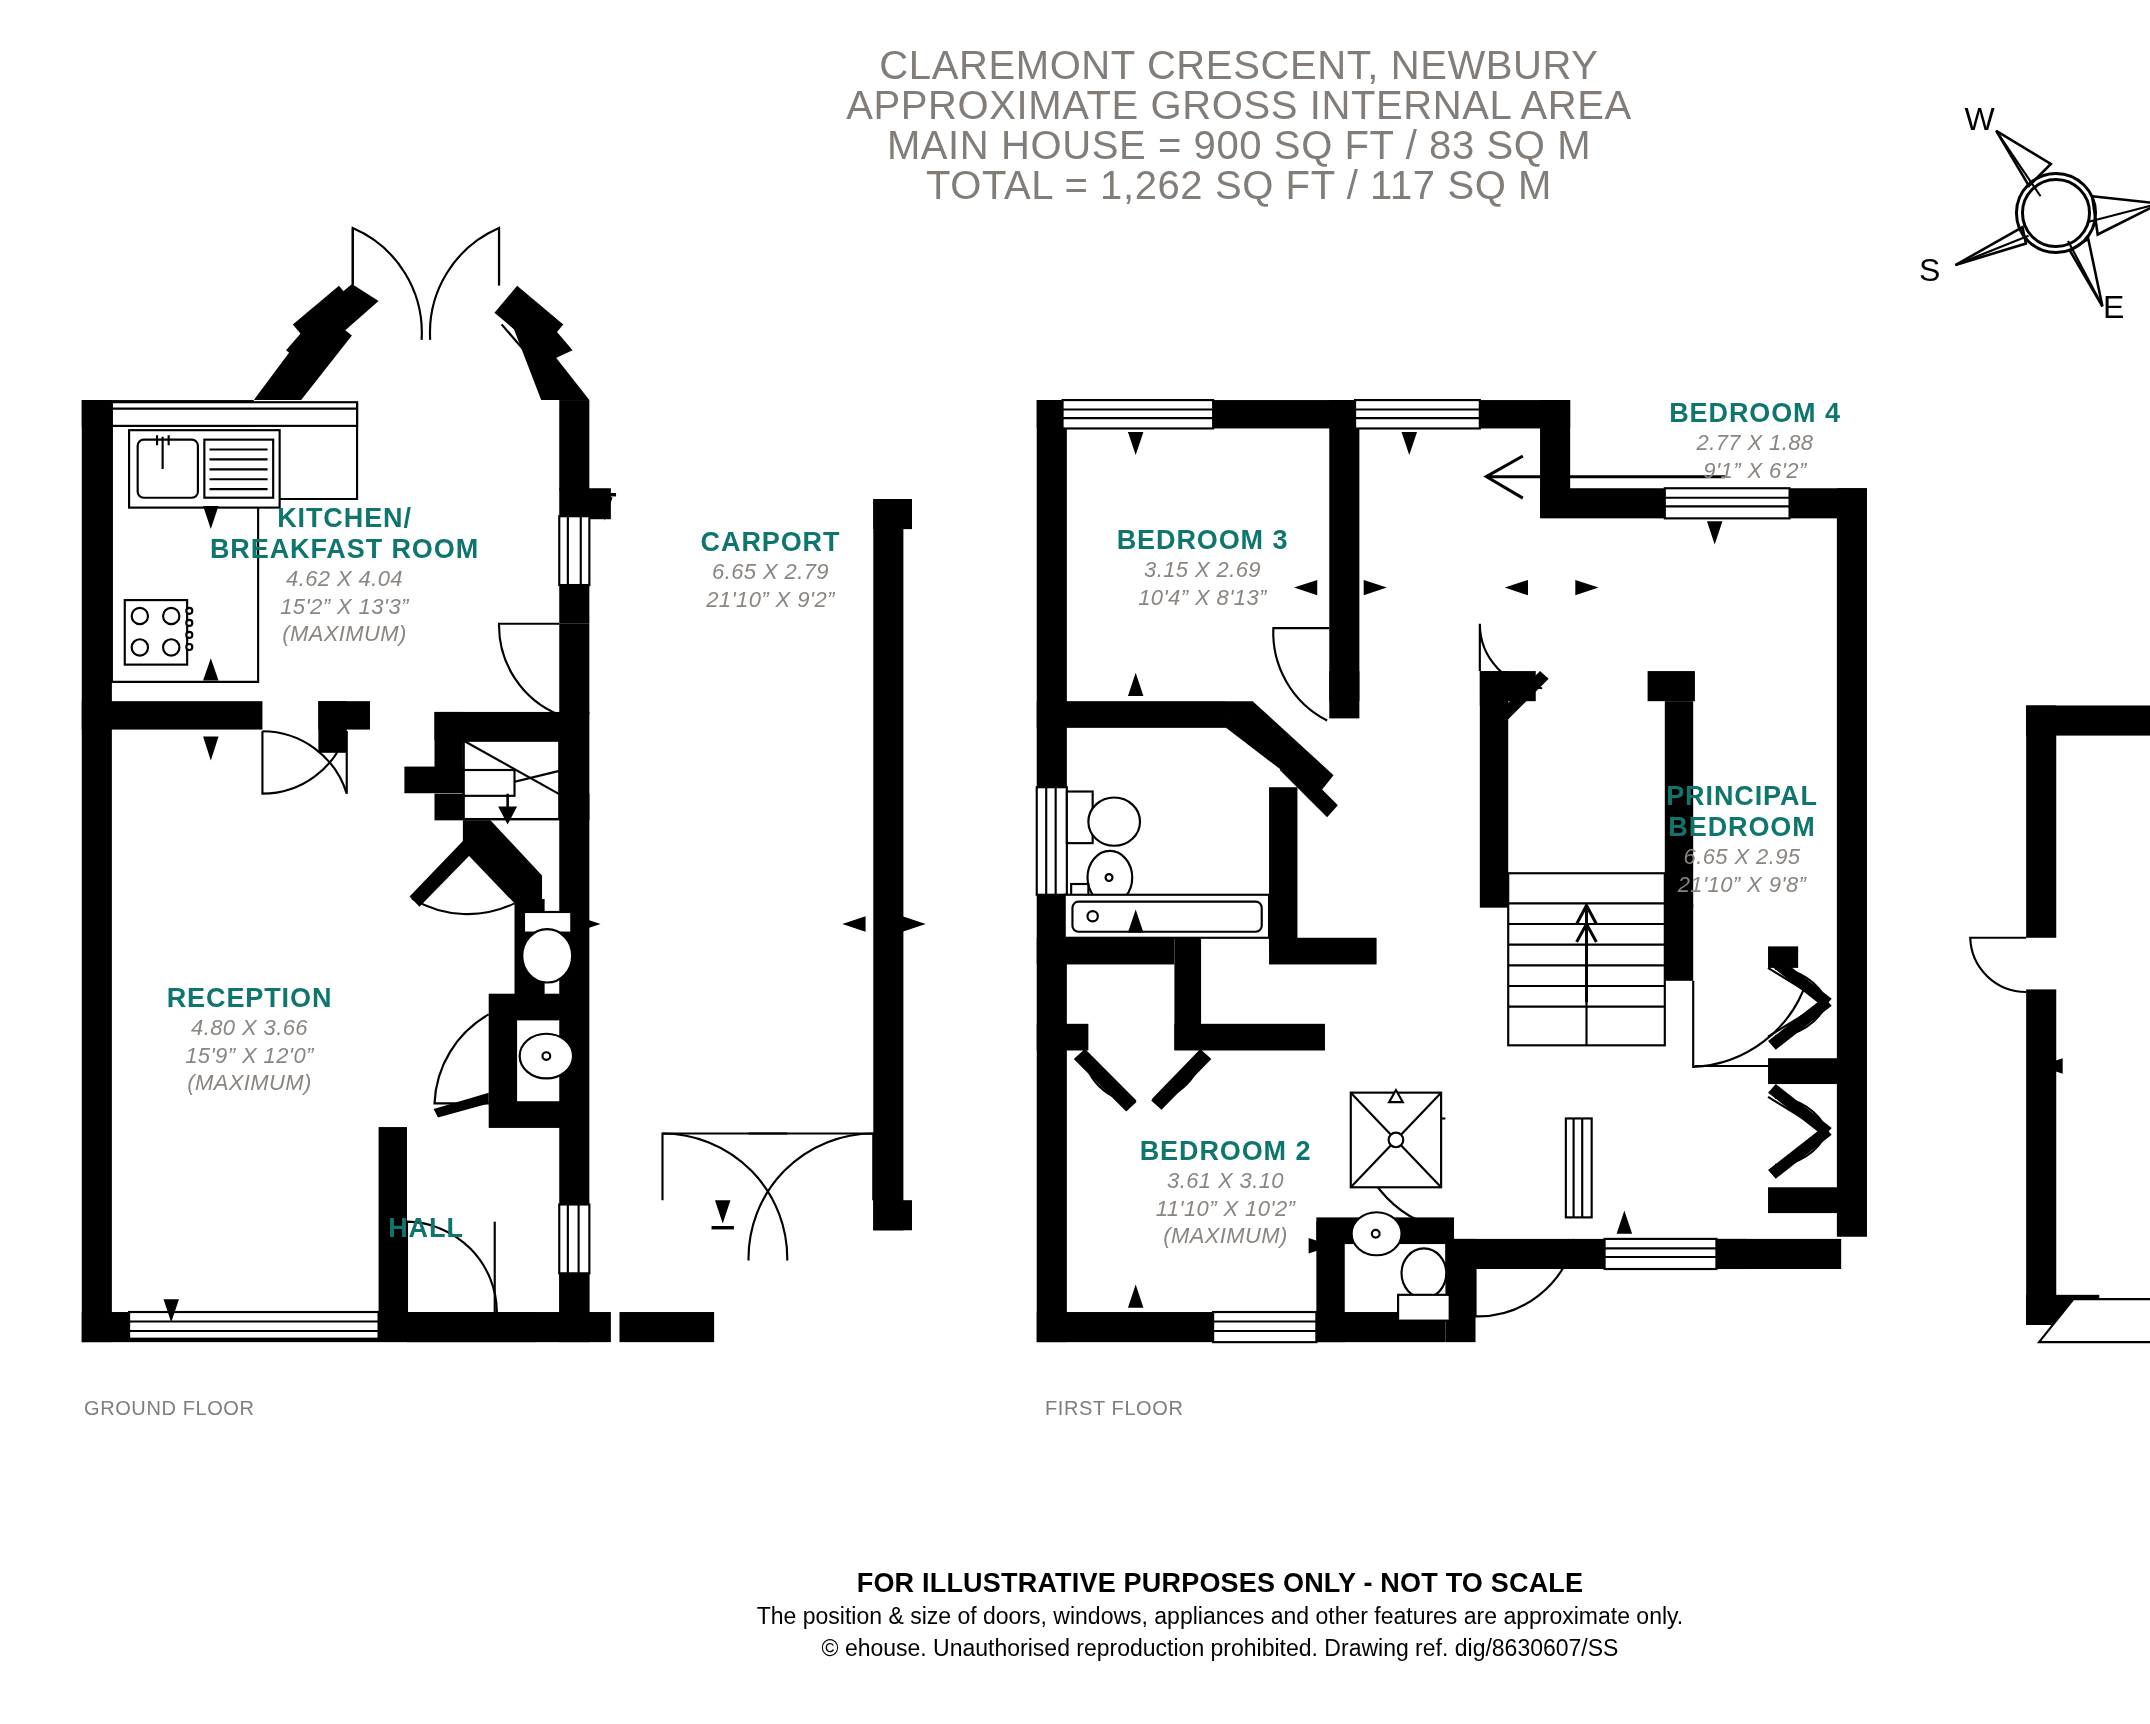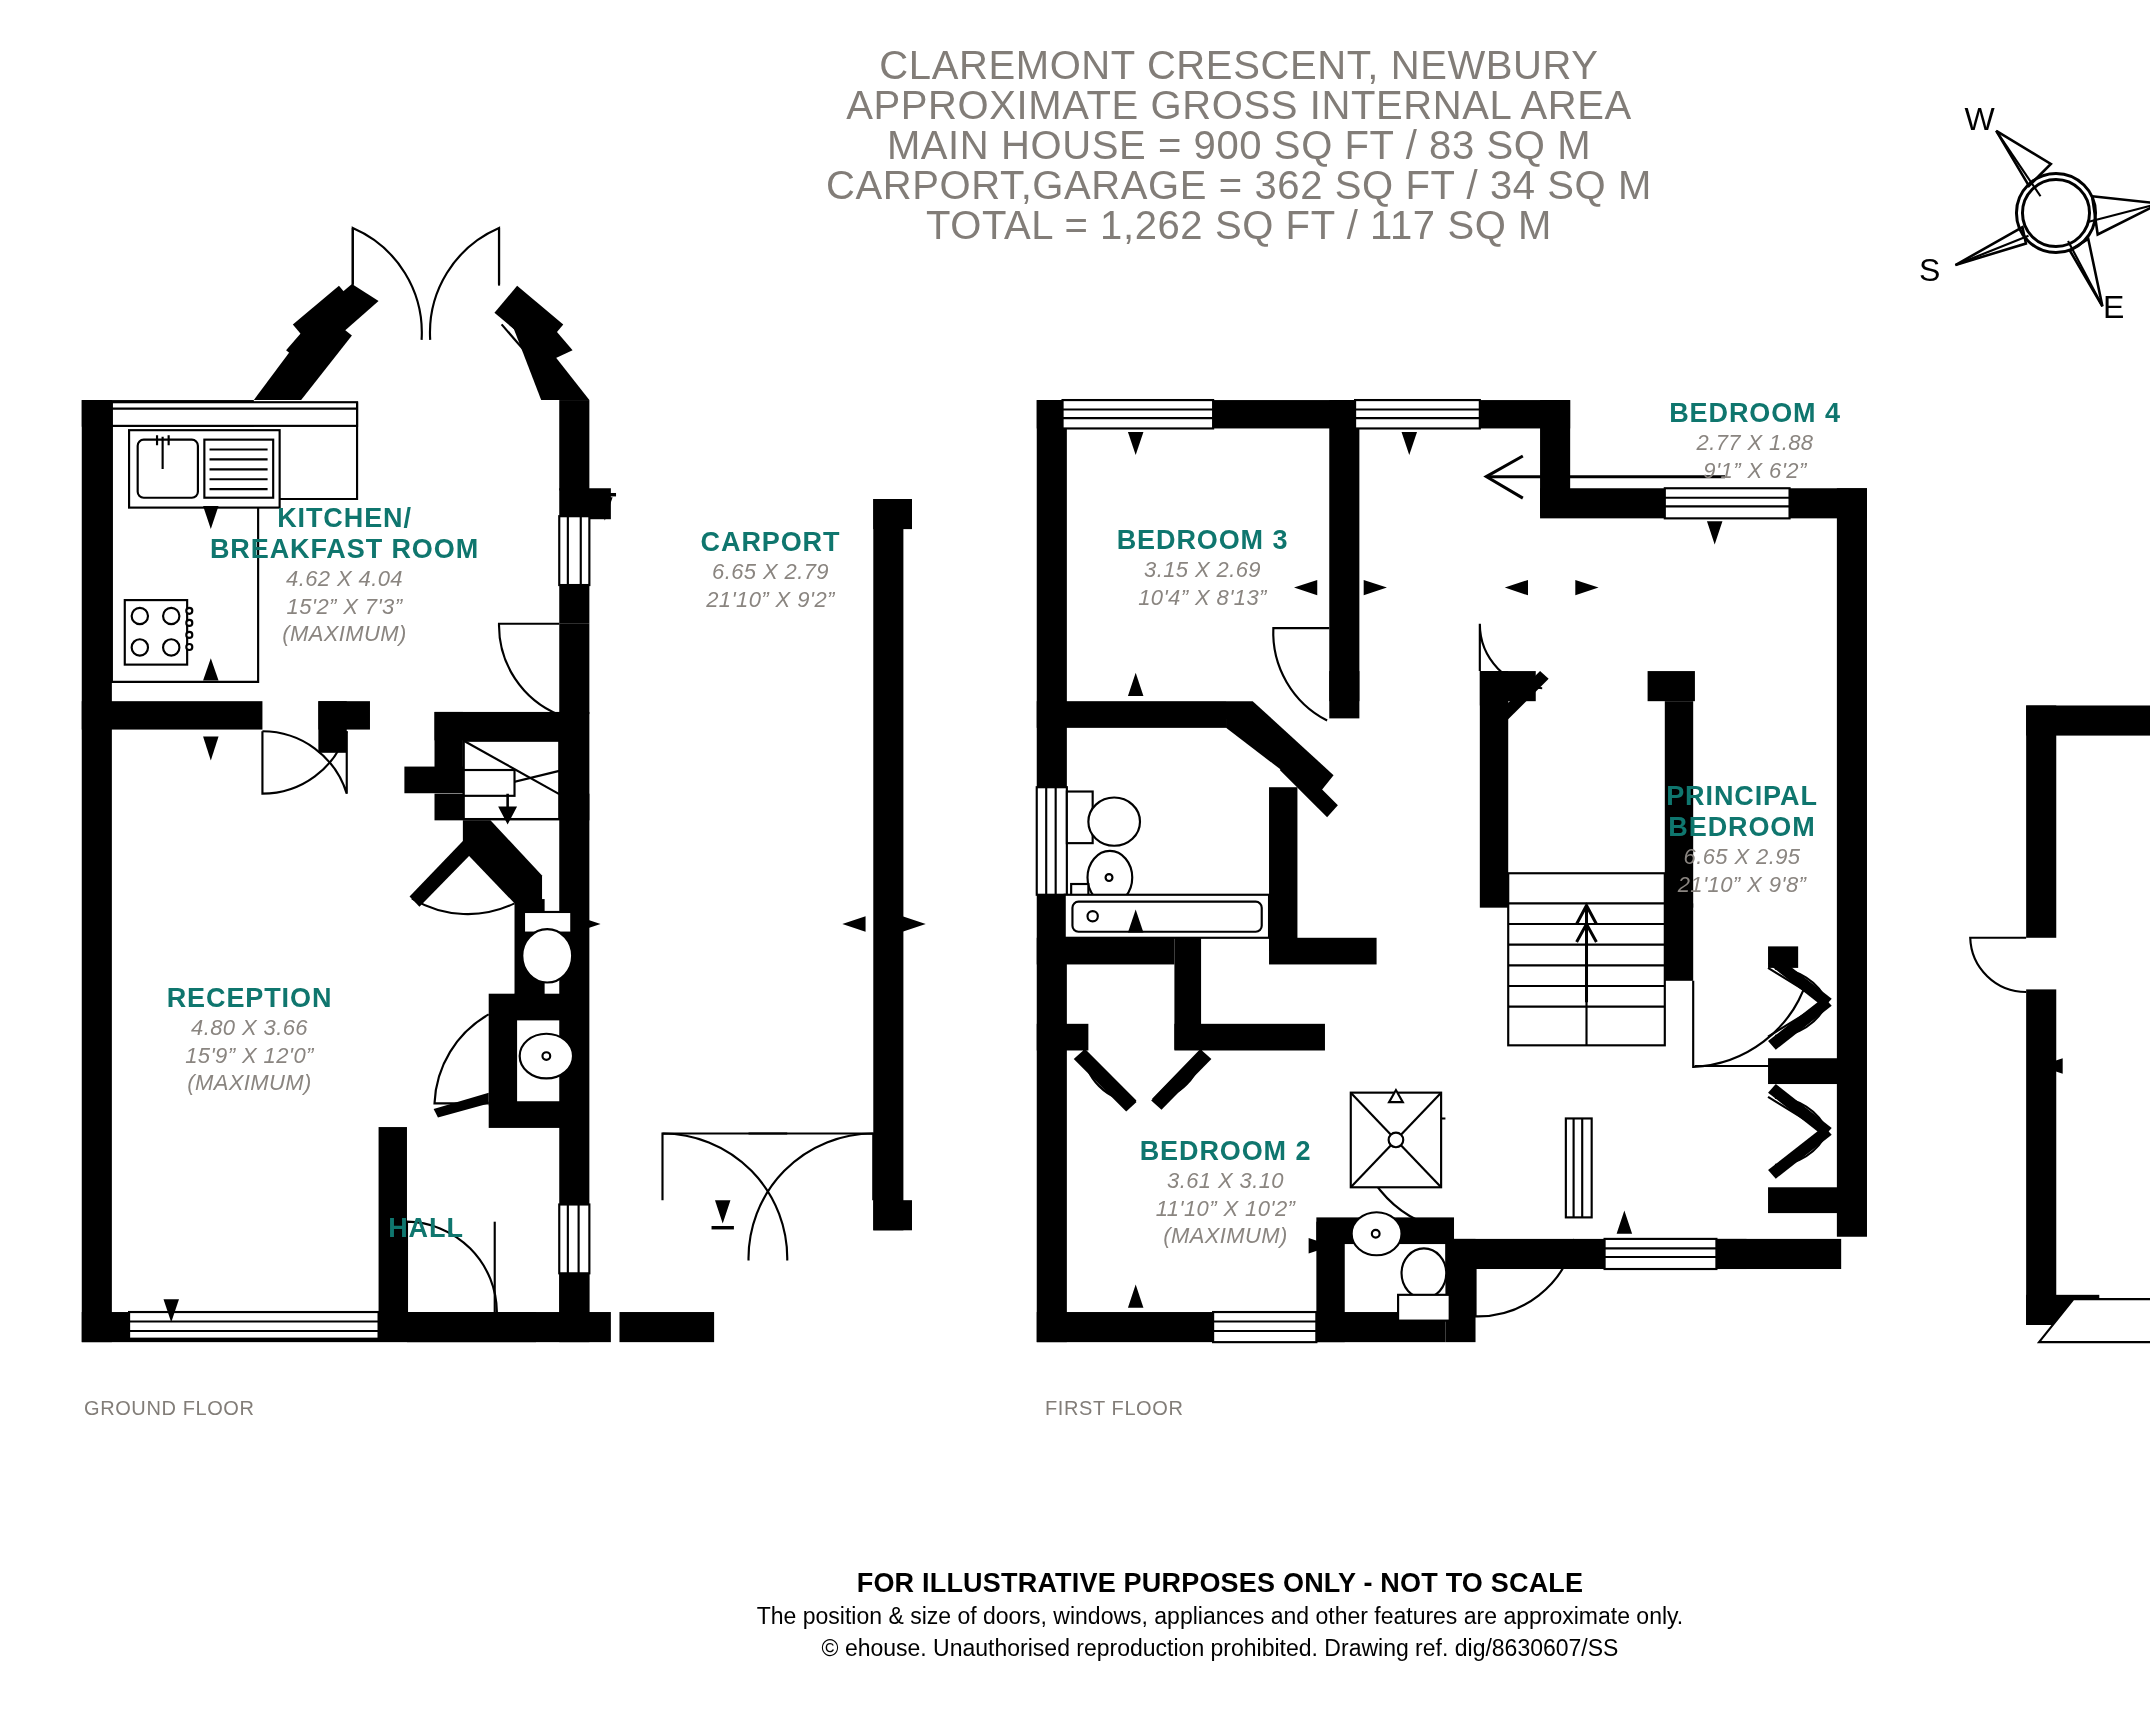--- a/index.html
+++ b/index.html
@@ -61,21 +61,20 @@
 </style>
 </head>
 <body>
 
 <div class="stage">
 
   <div id="header">
     <div>CLAREMONT CRESCENT, NEWBURY</div>
     <div>APPROXIMATE GROSS INTERNAL AREA</div>
     <div>MAIN HOUSE = 900 SQ FT / 83 SQ M</div>
-    <div>CARPORT,GARAGE = 362 SQ FT / 34 SQ M</div>
     <div>TOTAL = 1,262 SQ FT / 117 SQ M</div>
   </div>
 
   <div id="compass">
     <svg width="224" height="202" viewBox="0 0 520 470">
       <circle cx="260" cy="235" r="92" fill="none" stroke="#000" stroke-width="7"></circle>
       <circle cx="260" cy="235" r="78" fill="none" stroke="#000" stroke-width="7"></circle>
 
       <path d="M 197 172 L 121 44 L 248 121 Z" fill="none" stroke="#000" stroke-width="6"></path>
       <line x1="121" y1="44" x2="224" y2="196" stroke="#000" stroke-width="5"></line>
@@ -477,21 +476,21 @@
         <polygon points="5060,3014 5096,3014 5078,2960"></polygon>
         <rect x="5052" y="3030" width="52" height="8"></rect>
       </g>
     </g>
   </svg>
 
   <div class="roomlabel" style="left:181px;top:503px;width:327px;">
     <div class="nm">KITCHEN/</div>
     <div class="nm">BREAKFAST ROOM</div>
     <div class="dim">4.62 X 4.04</div>
-    <div class="dim">15'2” X 7'3”</div>
+    <div class="dim">15'2” X 13'3”</div>
     <div class="dim">(MAXIMUM)</div>
   </div>
 
   <div class="roomlabel" style="left:112px;top:983px;width:275px;">
     <div class="nm">RECEPTION</div>
     <div class="dim">4.80 X 3.66</div>
     <div class="dim">15'9” X 12'0”</div>
     <div class="dim">(MAXIMUM)</div>
   </div>
 

